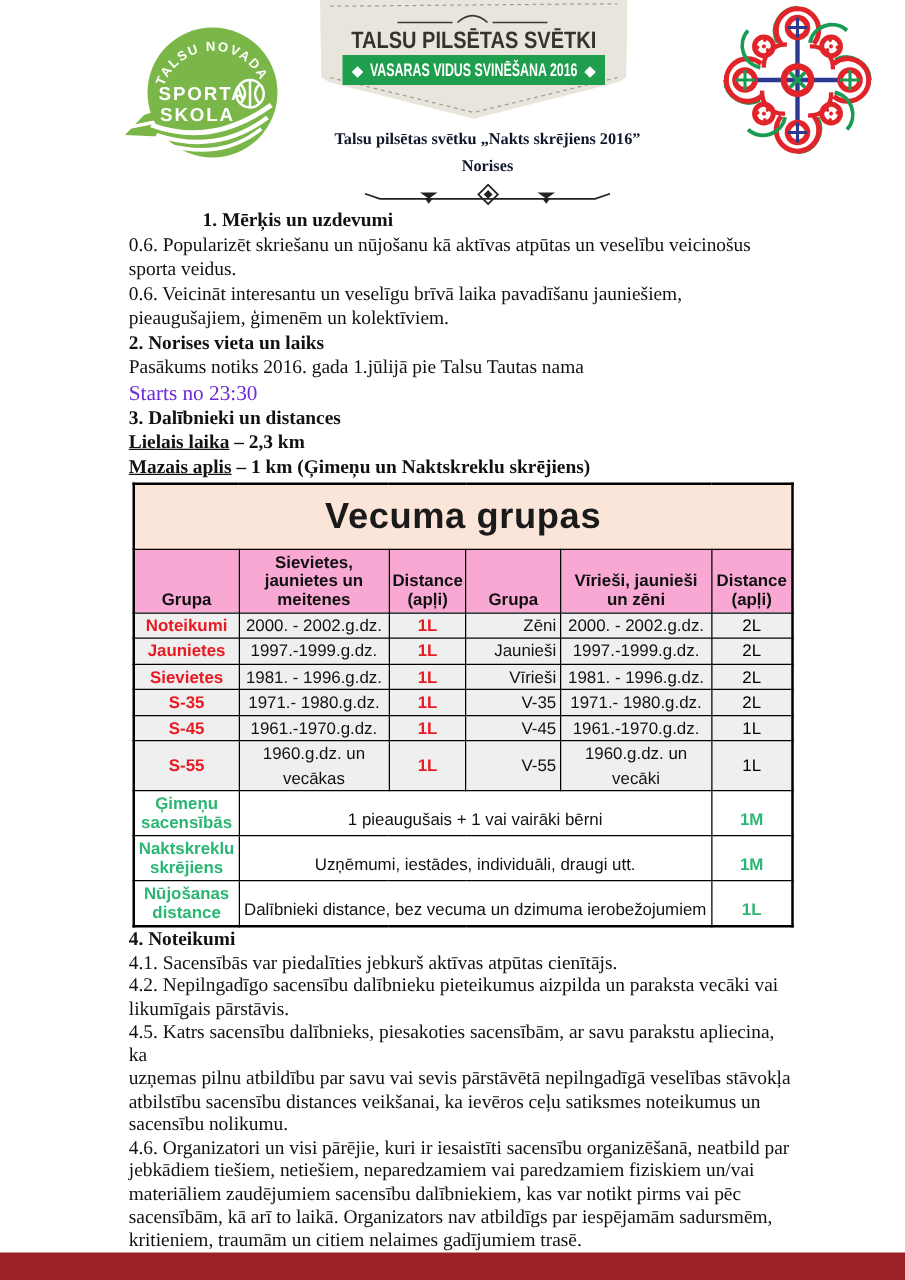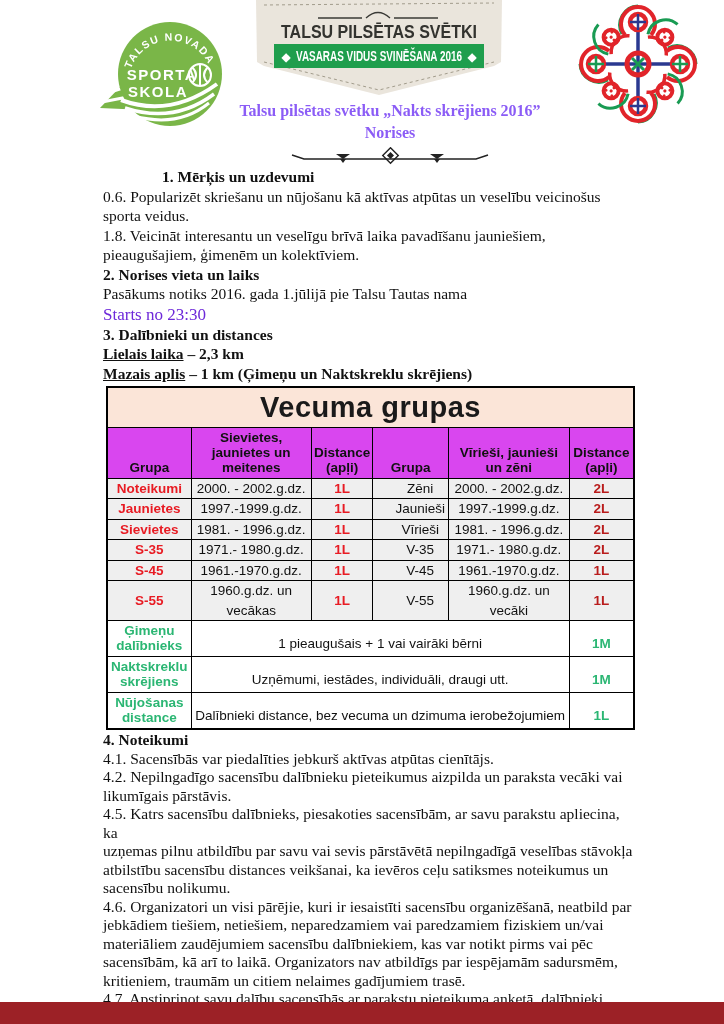--- a/index.html
+++ b/index.html
@@ -7,49 +7,49 @@
   .page { position:relative; width:724px; height:1024px; background:#ffffff; overflow:hidden;
           font-family:"Liberation Serif", serif; color:#111; }
 
   
   .logo-wrap { position:absolute; left:98px; top:16px; }
   .banner-wrap { position:absolute; left:256px; top:0; }
   .ornament-wrap { position:absolute; left:576px; top:4px; }
 
   
   .doc-title { position:absolute; left:60px; top:100px; width:660px; text-align:center; }
-  .doc-title .t1, .doc-title .t2 { font-weight:700; font-size:16px; line-height:22px; color:#8b5cf6; }
+  .doc-title .t1, .doc-title .t2 { font-weight:700; font-size:13px; line-height:22px; color:#0f172a; }
   .doc-title svg { margin-top:3px; }
 
   
   .content { position:absolute; left:103px; top:167px; width:532px;
              font-size:15.5px; line-height:19.5px; }
   .content p { white-space:pre-line; }
   .h { font-weight:700; }
   .indent { margin-left:59px; }
   .red-line { color:#6d28d9; font-size:17px; line-height:21px; }
   .u { text-decoration:underline; }
   .loop-line { font-weight:700; }
 
   
   table.groups { border-collapse:collapse; margin:3px 0 1px 3px; table-layout:fixed;
                  font-family:"Liberation Sans", sans-serif; border:2px solid #000; }
   table.groups td, table.groups th { border:1px solid #000; }
-  .t-title td { height:40px; background:#fbe5d8; text-align:center;
+  .t-title td { height:52px; background:#fbe5d8; text-align:center;
                 font-size:29px; font-weight:700; color:#1a1a1a; letter-spacing:0.5px; }
-  .t-head th { height:43px; background:#d946ef; font-size:13.5px; font-weight:700;
+  .t-head th { height:43px; background:#f9a8d4; font-size:13.5px; font-weight:700;
                text-align:center; vertical-align:bottom; padding:2px 2px 3px 2px; line-height:15px; }
   .t-body td { height:18px; background:#efefef; font-size:13.5px; text-align:center;
                vertical-align:middle; padding:0 3px; }
-  .t-body td.l { text-align:center; padding-left:22px; }
+  .t-body td.l { text-align:right; padding-left:22px; }
   .t-special td { height:36px; background:#ffffff; font-size:13.5px;
                   vertical-align:bottom; text-align:center; padding:2px 3px 3px 3px; }
   .t-special td.lbl { white-space:pre-line; line-height:15px; }
   .red-b { color:#e81b23; font-weight:700; }
-  .blue-b { color:#b91c1c; font-weight:700; }
+  .blue-b { color:#000000; font-weight:400; }
   .green-b { color:#2bb673; font-weight:700; }
 
   .rules { line-height:18.5px; }
 
   .bottom-band { position:absolute; left:0; bottom:0; width:724px; height:22px; background:#9c2126; }
 </style>
 </head>
 <body>
 
 <div class="page">
@@ -151,21 +151,21 @@
       <rect x="95" y="3" width="11" height="11" transform="rotate(45 100.5 8.5)" fill="none" stroke="#222" stroke-width="1.4"></rect>
       <rect x="98" y="6" width="5" height="5" transform="rotate(45 100.5 8.5)" fill="#222"></rect>
     </svg>
   </div>
 
   <div class="content">
 
     <div class="h indent">1. Mērķis un uzdevumi</div>
     <p>0.6. Popularizēt skriešanu un nūjošanu kā aktīvas atpūtas un veselību veicinošus
 sporta veidus.</p>
-    <p>1.8. Veicināt interesantu un veselīgu brīvā laika pavadīšanu jauniešiem,
+    <p>0.6. Veicināt interesantu un veselīgu brīvā laika pavadīšanu jauniešiem,
 pieaugušajiem, ģimenēm un kolektīviem.</p>
 
     <div class="h">2. Norises vieta un laiks</div>
     <p>Pasākums notiks 2016. gada 1.jūlijā pie Talsu Tautas nama</p>
     <p class="red-line">Starts no 23:30</p>
 
     <div class="h">3. Dalībnieki un distances</div>
     <p class="loop-line"><span class="u">Lielais laika</span><span> – 2,3 km</span></p>
     <p class="loop-line"><span class="u">Mazais aplis</span><span> – 1 km (Ģimeņu un Naktskreklu skrējiens)</span></p>
 
@@ -233,21 +233,21 @@
       <tr class="t-body">
         <td class="red-b">S-55</td>
         <td>1960.g.dz. un vecākas</td>
         <td class="red-b">1L</td>
         <td class="l">V-55</td>
         <td>1960.g.dz. un vecāki</td>
         <td class="blue-b">1L</td>
       </tr>
       <tr class="t-special">
         <td class="lbl green-b">Ģimeņu
-dalībnieks</td>
+sacensībās</td>
         <td colspan="4">1 pieaugušais + 1 vai vairāki bērni</td>
         <td class="green-b">1M</td>
       </tr>
       <tr class="t-special">
         <td class="lbl green-b">Naktskreklu
 skrējiens</td>
         <td colspan="4">Uzņēmumi, iestādes, individuāli, draugi utt.</td>
         <td class="green-b">1M</td>
       </tr>
       <tr class="t-special">

